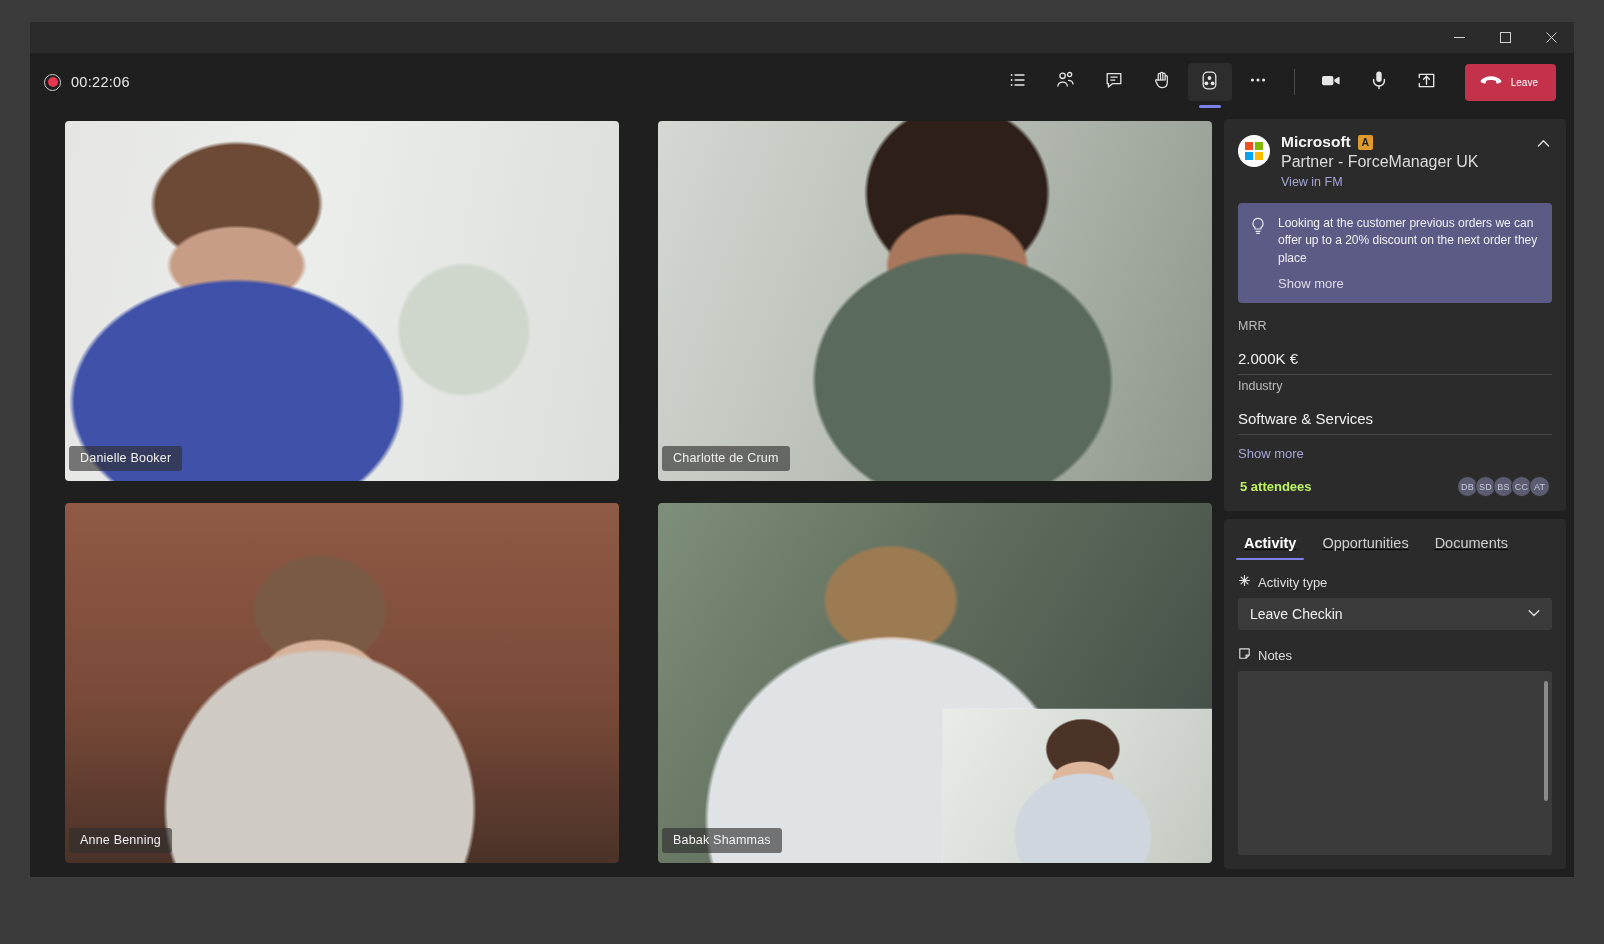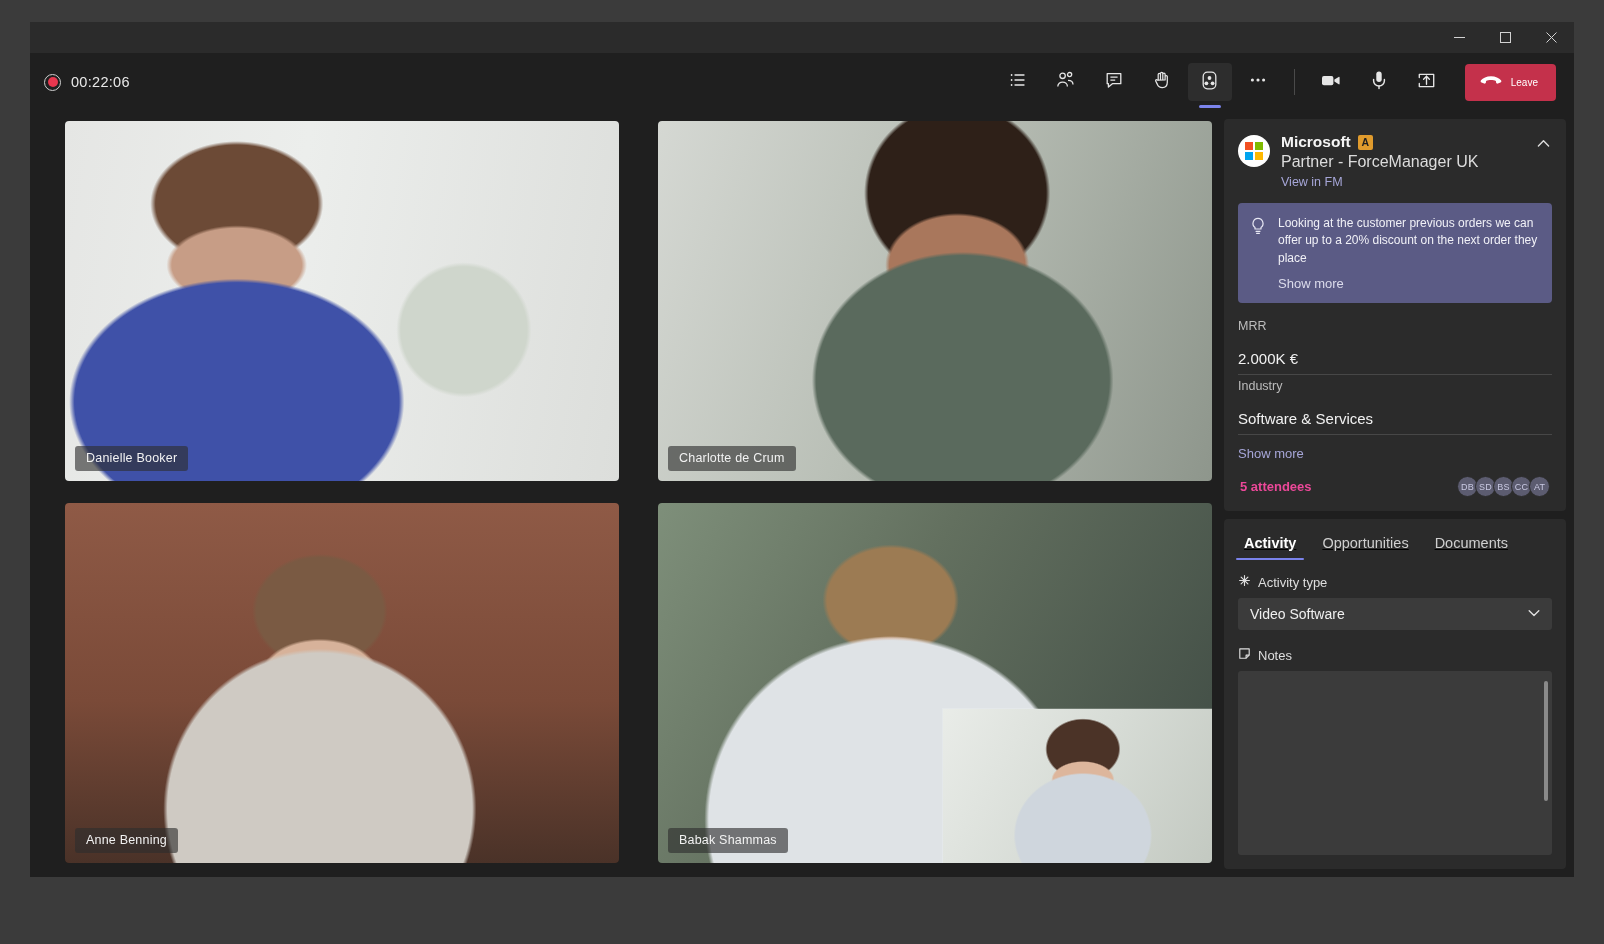--- a/index.html
+++ b/index.html
@@ -116,21 +116,21 @@
     min-width: 0;
   }
   .tile {
     position: relative;
     border-radius: 4px;
     overflow: hidden;
     background: #111;
   }
   .name-chip {
     position: absolute;
-    left: 10px; bottom: 10px;
+    left: 4px; bottom: 10px;
     background: rgba(45,45,45,.62);
     color: #f2f2f2;
     font-size: 12.5px;
     padding: 5px 11px 6px;
     border-radius: 3px;
     letter-spacing: .2px;
     max-width: 70%;
     white-space: nowrap; overflow: hidden; text-overflow: ellipsis;
   }
   #tile-4 .pip {
@@ -229,21 +229,21 @@
   #fields-block { margin-top: 12px; }
   .field-row { padding: 4px 0 7px 0; border-bottom: 1px solid #474747; }
   .field-label { font-size: 12.5px; color: #bdbdbd; }
   .field-value { font-size: 15px; color: #f2f2f2; margin-top: 17px; }
   #fields-more { display: inline-block; margin-top: 11px; font-size: 13px; color: #a6a6d8; }
 
   #attendees-row {
     display: flex; align-items: center;
     padding: 14px 2px 4px 2px;
   }
-  #attendees-label { font-size: 13px; font-weight: bold; color: #ec4899; }
+  #attendees-label { font-size: 13px; font-weight: bold; color: #bef264; }
   #attendee-avatars { margin-left: auto; display: flex; justify-content: center; }
   .avatar {
     width: 21px; height: 21px; border-radius: 50%;
     background: #5c5c70;
     color: #c9c9e2;
     font-size: 9px;
     display: flex; align-items: center; justify-content: center;
     margin-left: -3px;
     border: 1px solid #2b2b2b;
     letter-spacing: .2px;
@@ -556,21 +556,21 @@
           <div class="inline-label">
             <span>
               <svg width="13" height="13" viewBox="0 0 13 13" fill="none" stroke="currentColor" stroke-width="1.15" stroke-linecap="round">
                 <path d="M6.5 1.6v9.8M1.6 6.5h9.8M3.1 3.1l6.8 6.8M9.9 3.1 3.1 9.9"></path>
               </svg>
             </span>
             <span>Activity type</span>
           </div>
 
           <div id="activity-select">
-            <span>Video Software</span>
+            <span>Leave Checkin</span>
             <span class="chev">
               <svg width="16" height="16" viewBox="0 0 16 16" fill="none" stroke="currentColor" stroke-width="1.4" stroke-linecap="round" stroke-linejoin="round">
                 <path d="M3.2 5.8 8 10.4l4.8-4.6"></path>
               </svg>
             </span>
           </div>
 
           <div class="inline-label" id="notes-label">
             <span>
               <svg width="13" height="13" viewBox="0 0 13 13" fill="none" stroke="currentColor" stroke-width="1.15" stroke-linejoin="round">

